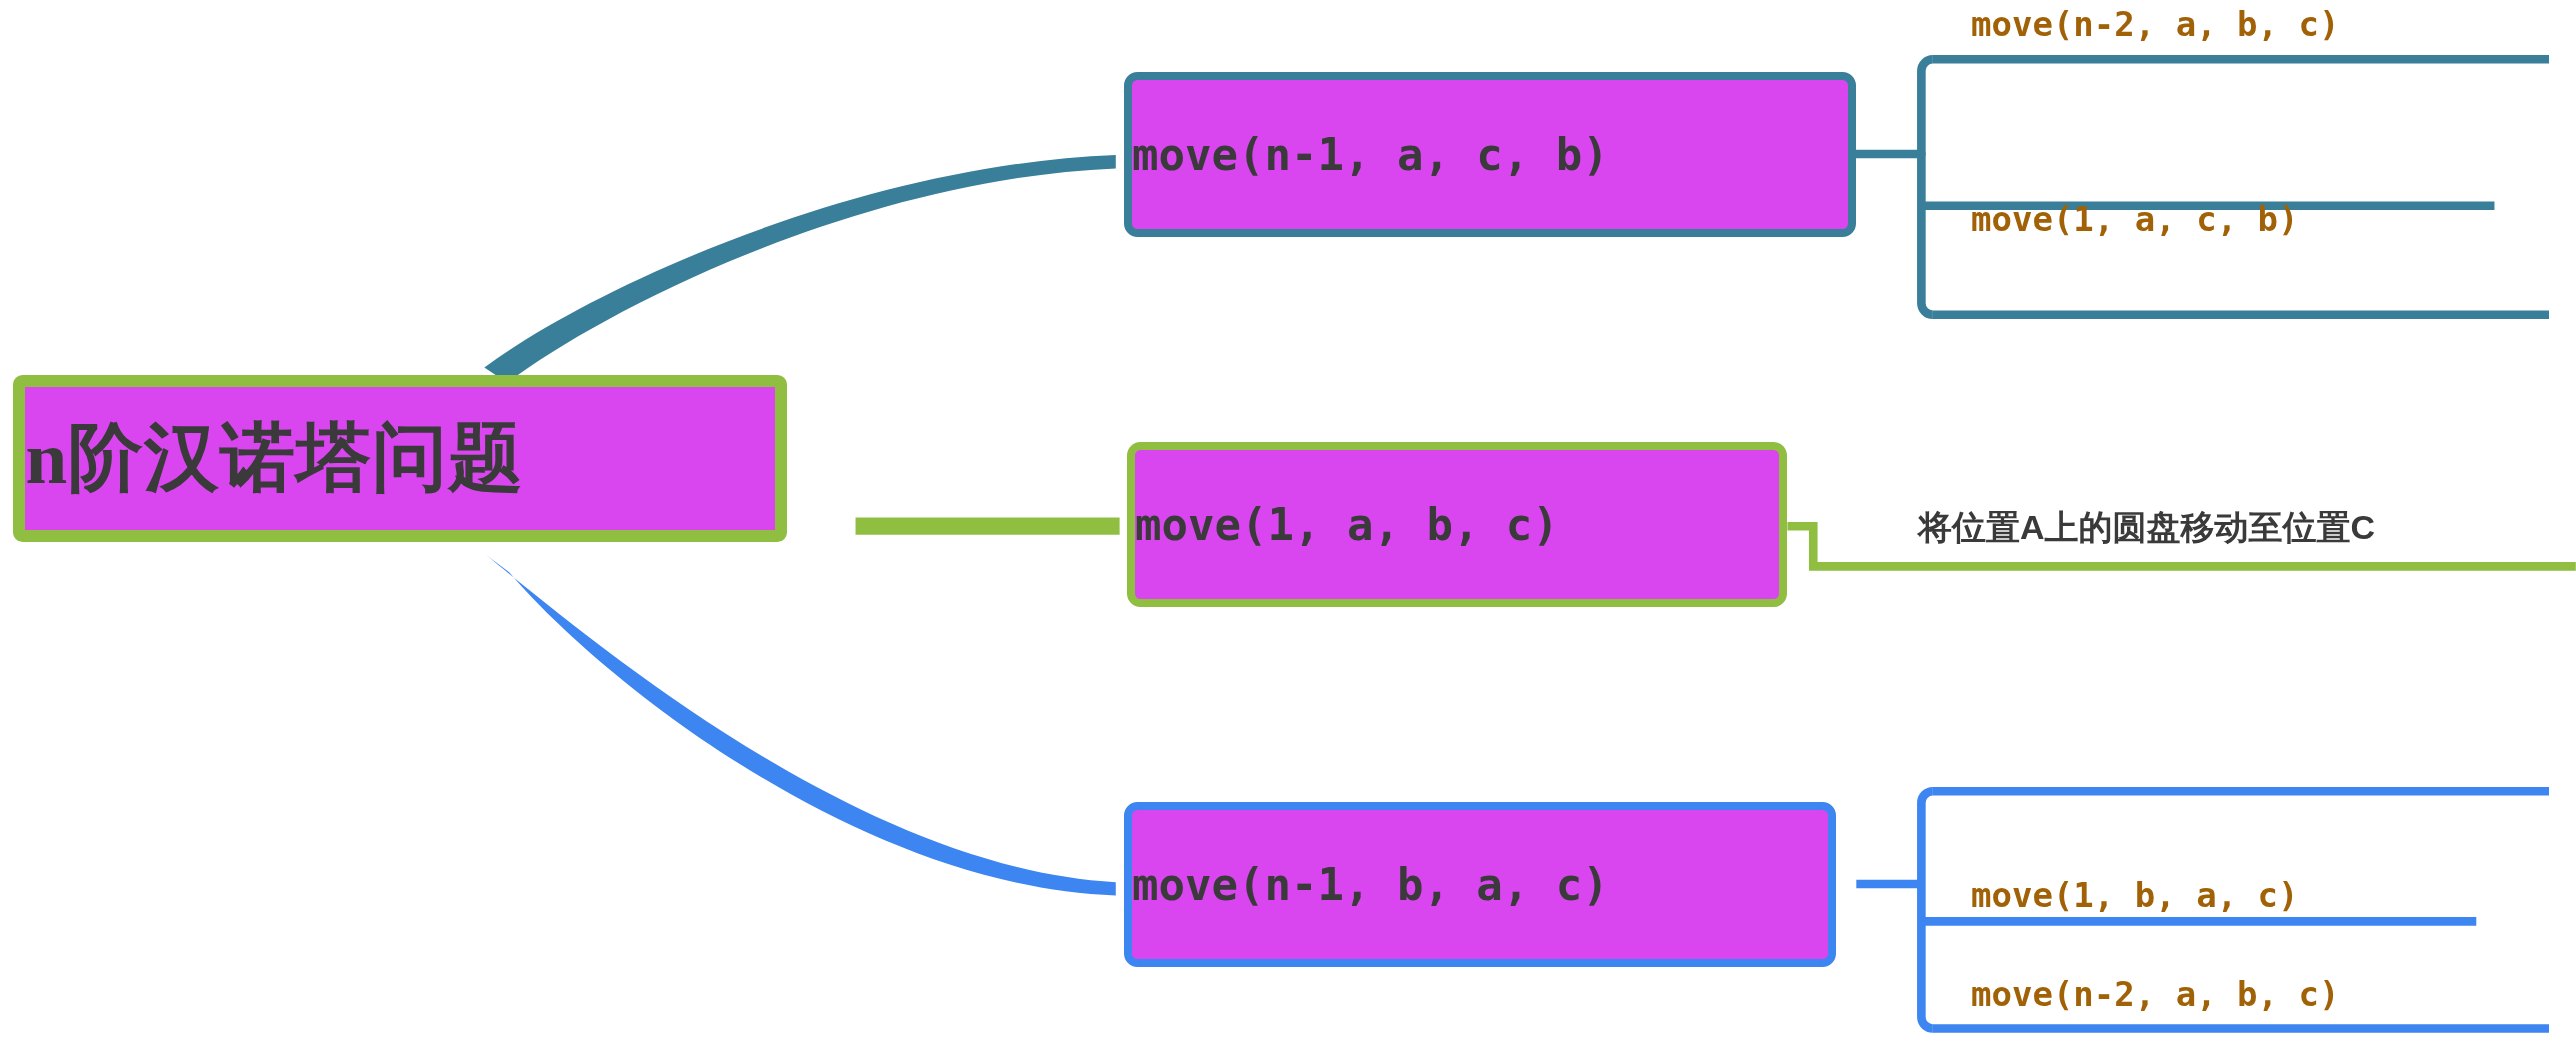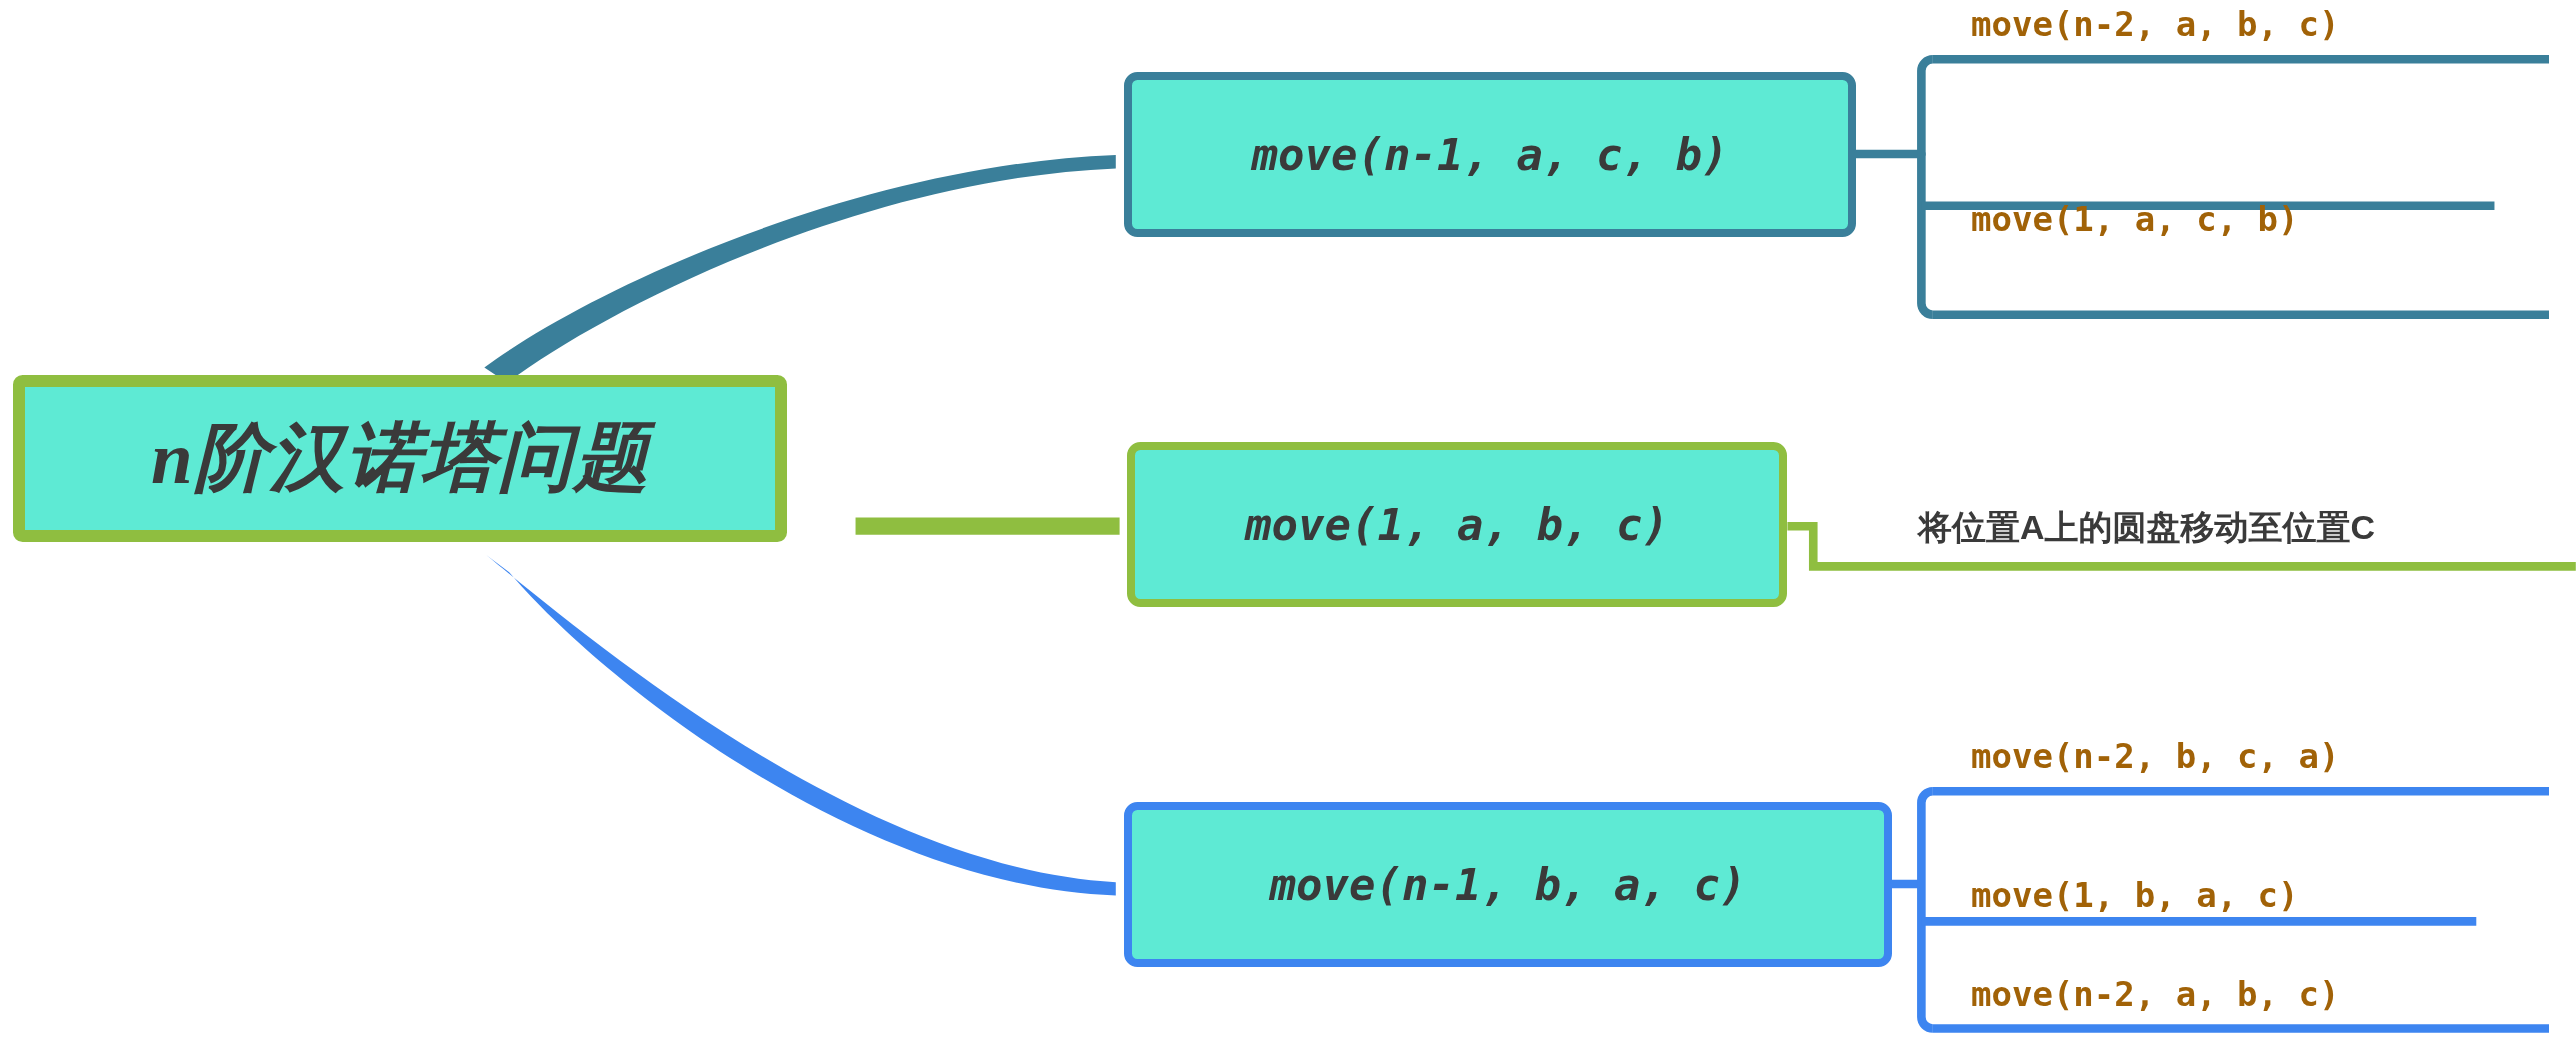--- a/index.html
+++ b/index.html
@@ -21,26 +21,25 @@
     top: 0;
     width: 2576px;
     height: 1062px;
     pointer-events: none;
   }
 
   
   .node {
     position: absolute;
     box-sizing: border-box;
-    background: #5eead4;
+    background: #d946ef;
     display: flex;
     align-items: center;
-    justify-content: center;
+    justify-content: flex-start;
     z-index: 3;
-    font-style: italic;
   }
 
   .root-node {
     left: 13.4px;
     top: 375px;
     width: 774px;
     height: 167px;
     border: 12.4px solid #8fbe40;
     border-radius: 9.6px;
   }
@@ -74,21 +73,21 @@
   }
   .node-green {
     left: 1127px;
     top: 442px;
     width: 660px;
     border: 8.6px solid #8fbe40;
   }
   .node-blue {
     left: 1124px;
     top: 802px;
-    width: 768px;
+    width: 712px;
     border: 8.6px solid #3d85f0;
   }
 
   
   .leaf {
     position: absolute;
     z-index: 3;
     white-space: nowrap;
     font-family: "DejaVu Sans Mono", "Liberation Mono", monospace;
     font-size: 34px;
@@ -167,18 +166,17 @@
   <div class="node branch-node node-green">
     <span class="branch-label">move(1, a, b, c)</span>
   </div>
 
   <div class="annotation" style="left:1918px; top:505px;">将位置A上的圆盘移动至位置C</div>
 
   <div class="node branch-node node-blue">
     <span class="branch-label">move(n-1, b, a, c)</span>
   </div>
 
-  <div class="leaf" style="left:1971px; top:736px;">move(n-2, b, c, a)</div>
   <div class="leaf" style="left:1971px; top:867px;margin-top:8px;">move(1, b, a, c)</div>
   <div class="leaf" style="left:1971px; top:974px;">move(n-2, a, b, c)</div>
 
 </div>
 
 
 </body></html>

